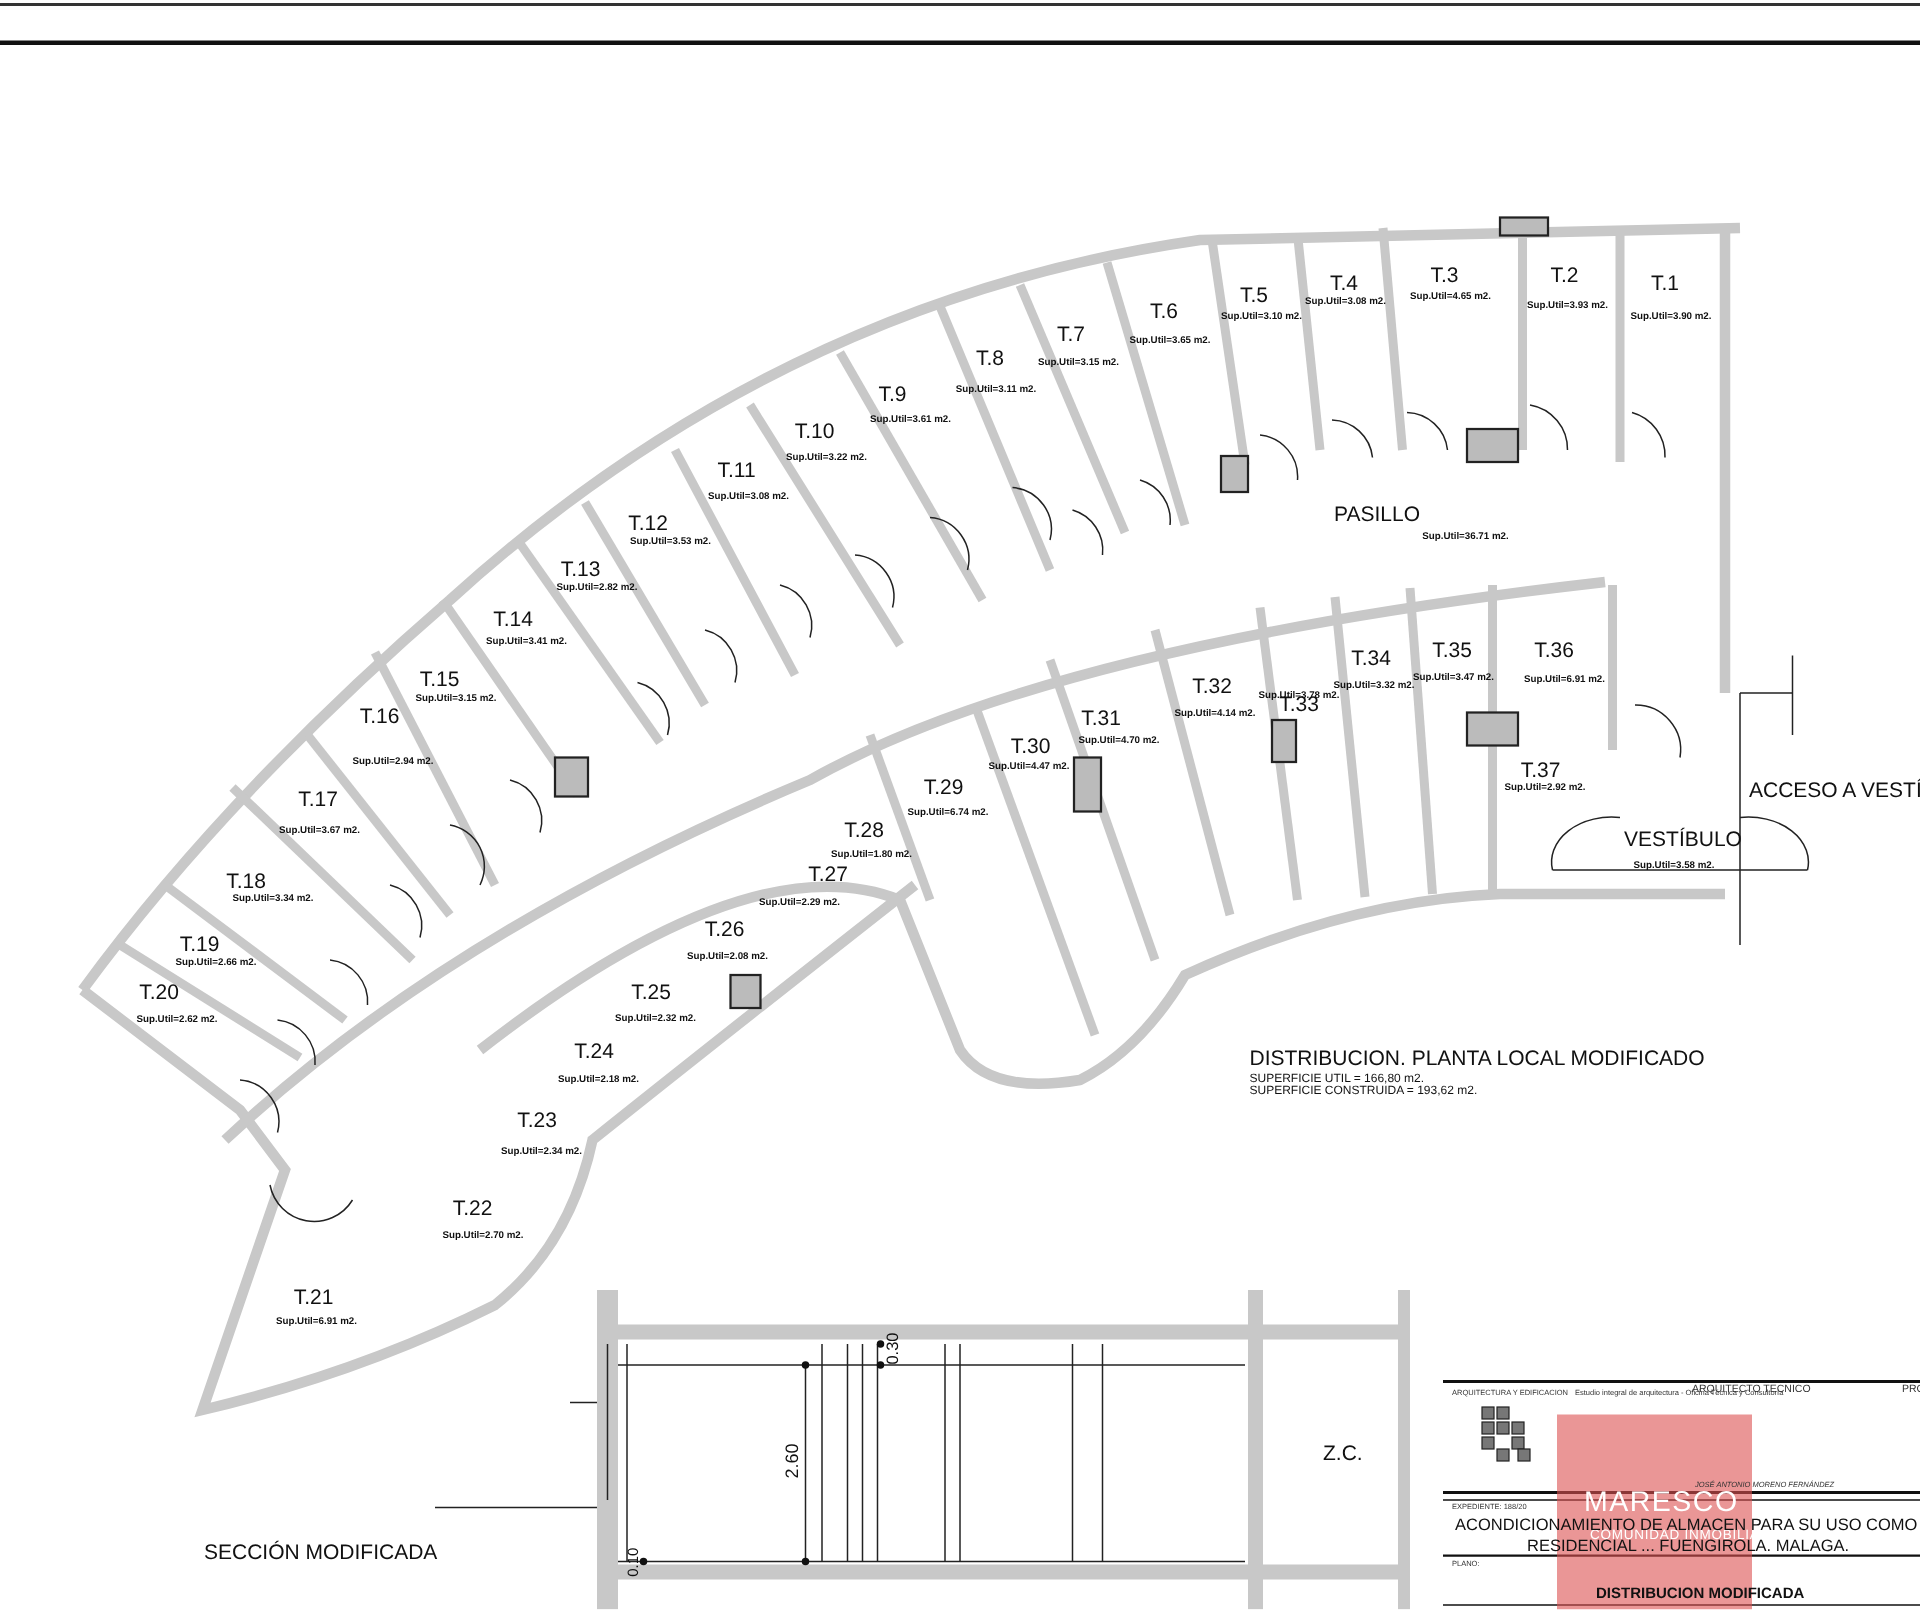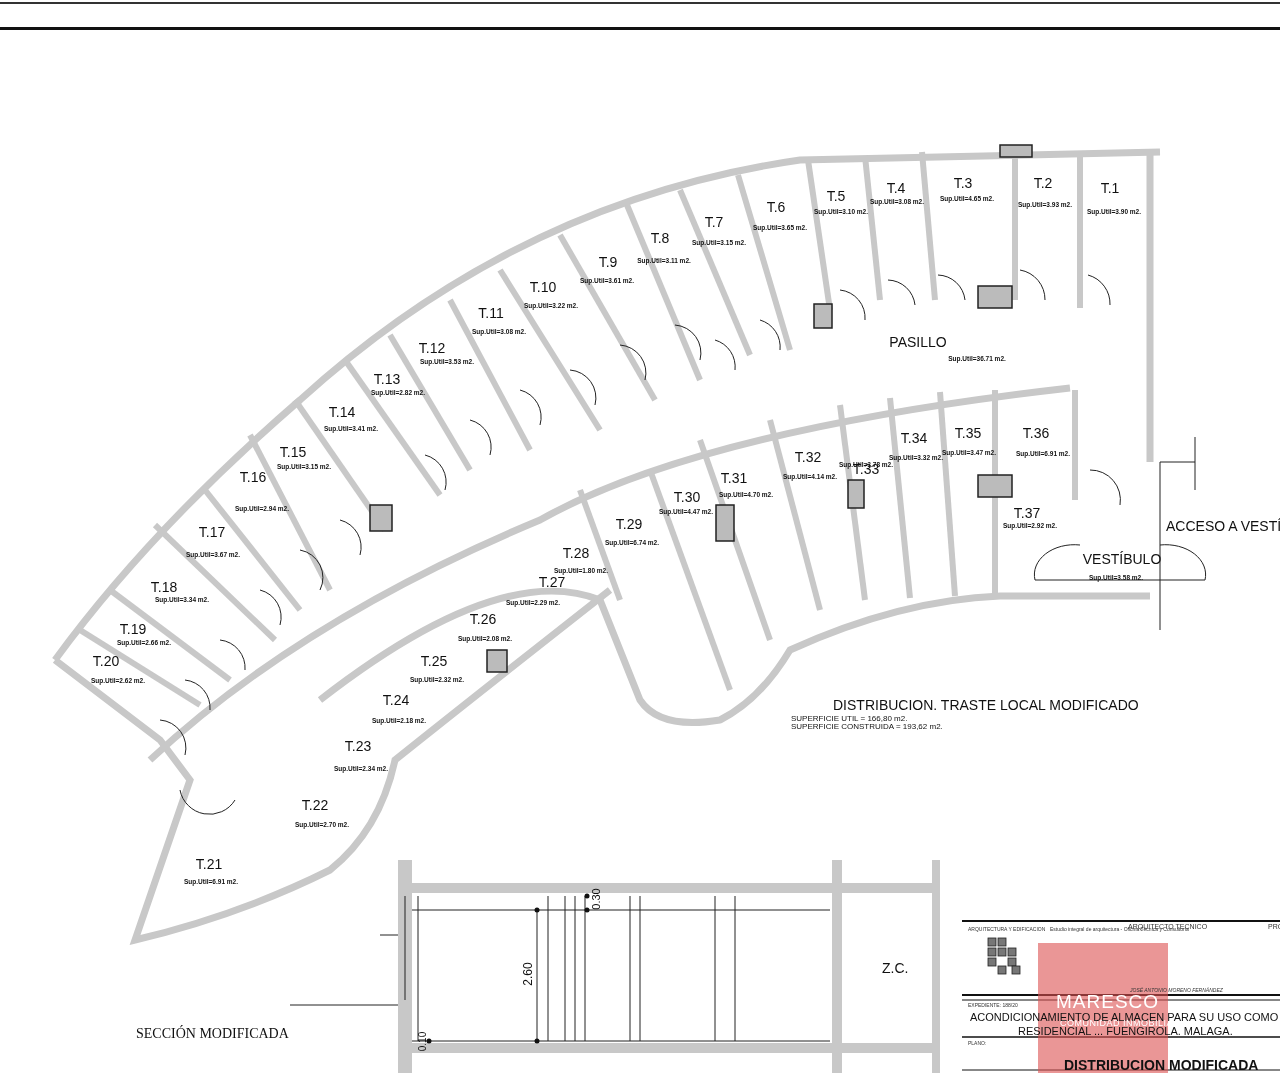--- a/index.html
+++ b/index.html
@@ -5,28 +5,28 @@
   html,body{margin:0;padding:0;background:#fff;}
   body{width:1280px;height:1073px;position:relative;overflow:hidden;font-family:"Liberation Sans",sans-serif;color:#111;}
   .topbar{position:absolute;left:0;top:0;width:1280px;height:30px;}
   .topbar .l1{position:absolute;left:0;top:2px;width:1280px;height:2px;background:#333;}
   .topbar .l2{position:absolute;left:0;top:27px;width:1280px;height:3px;background:#111;}
   svg.plan{position:absolute;left:0;top:0;}
   .room-label{position:absolute;font-size:14px;white-space:nowrap;transform:translate(-50%,-50%);}
   .room-area{position:absolute;font-size:6.5px;font-weight:bold;white-space:nowrap;transform:translate(-50%,-50%);}
   .big-label{position:absolute;font-size:14px;white-space:nowrap;}
   .plan-title{position:absolute;left:833px;top:697px;font-size:14px;white-space:nowrap;}
-  .plan-sub{position:absolute;left:791px;font-size:8px;white-space:nowrap;}
-  .section-title{position:absolute;left:136px;top:1026px;font-size:14px;font-family:Liberation Serif, serif;}
+  .plan-sub{position:absolute;left:833px;font-size:8px;white-space:nowrap;}
+  .section-title{position:absolute;left:136px;top:1026px;font-size:14px;}
   .zc{position:absolute;left:882px;top:960px;font-size:14px;}
   .dim{position:absolute;font-size:12px;transform:rotate(-90deg);transform-origin:center;}
   .tb-small{position:absolute;font-size:5px;white-space:nowrap;color:#333;}
   .tb-head{position:absolute;font-size:7px;white-space:nowrap;color:#333;}
   .tb-project{position:absolute;font-size:11px;white-space:nowrap;}
-  .tb-planname{position:absolute;font-size:14px;font-weight:bold;white-space:nowrap;}
+  .tb-planname{position:absolute;font-size:10px;font-weight:bold;white-space:nowrap;}
   .watermark{position:absolute;left:1038px;top:943px;width:130px;height:130px;background:rgba(220,80,80,0.6);}
   .wm-text{position:absolute;left:1056px;top:991px;font-size:19px;color:#fff;letter-spacing:1px;}
   .wm-sub{position:absolute;left:1060px;top:1018px;font-size:9px;color:#fff;letter-spacing:0.5px;}
 </style>
 </head>
 <body>
 
 <div class="topbar">
   <div class="l1"></div>
   <div class="l2"></div>
@@ -193,21 +193,21 @@
   </div>
 <div>
     <div class="room-label" style="left:714px;top:222px">T.7</div>
     <div class="room-area" style="left:719px;top:242px">Sup.Util=3.15 m2.</div>
   </div>
 <div>
     <div class="room-label" style="left:660px;top:238px">T.8</div>
     <div class="room-area" style="left:664px;top:260px">Sup.Util=3.11 m2.</div>
   </div>
 <div>
-    <div class="room-label" style="left:608px;top:262px">T.9</div>
+    <div class="room-label" style="left:595px;top:262px">T.9</div>
     <div class="room-area" style="left:607px;top:280px">Sup.Util=3.61 m2.</div>
   </div>
 <div>
     <div class="room-label" style="left:543px;top:287px">T.10</div>
     <div class="room-area" style="left:551px;top:305px">Sup.Util=3.22 m2.</div>
   </div>
 <div>
     <div class="room-label" style="left:491px;top:313px">T.11</div>
     <div class="room-area" style="left:499px;top:331px">Sup.Util=3.08 m2.</div>
   </div>
@@ -319,21 +319,21 @@
 <div>
   <div class="room-label" style="left:918px;top:342px">PASILLO</div>
   <div class="room-area" style="left:977px;top:358px">Sup.Util=36.71 m2.</div>
 </div>
 <div>
   <div class="room-label" style="left:1122px;top:559px">VESTÍBULO</div>
   <div class="room-area" style="left:1116px;top:577px">Sup.Util=3.58 m2.</div>
 </div>
 <div class="big-label" style="left:1166px;top:518px">ACCESO A VESTÍBULO</div>
 
-<div class="plan-title">DISTRIBUCION. TRASTE LOCAL MODIFICADO</div>
+<div class="plan-title">DISTRIBUCION. PLANTA LOCAL MODIFICADO</div>
 <div class="plan-sub" style="top:714px">SUPERFICIE UTIL = 166,80 m2.</div>
 <div class="plan-sub" style="top:722px">SUPERFICIE CONSTRUIDA = 193,62 m2.</div>
 
 <div class="section-title">SECCIÓN MODIFICADA</div>
 <div class="zc">Z.C.</div>
 <div class="dim" style="left:516px;top:967px">2.60</div>
 <div class="dim" style="left:585px;top:893px;font-size:11px">0.30</div>
 <div class="dim" style="left:413px;top:1036px;font-size:10px">0.10</div>
 
 <div class="watermark"></div>

